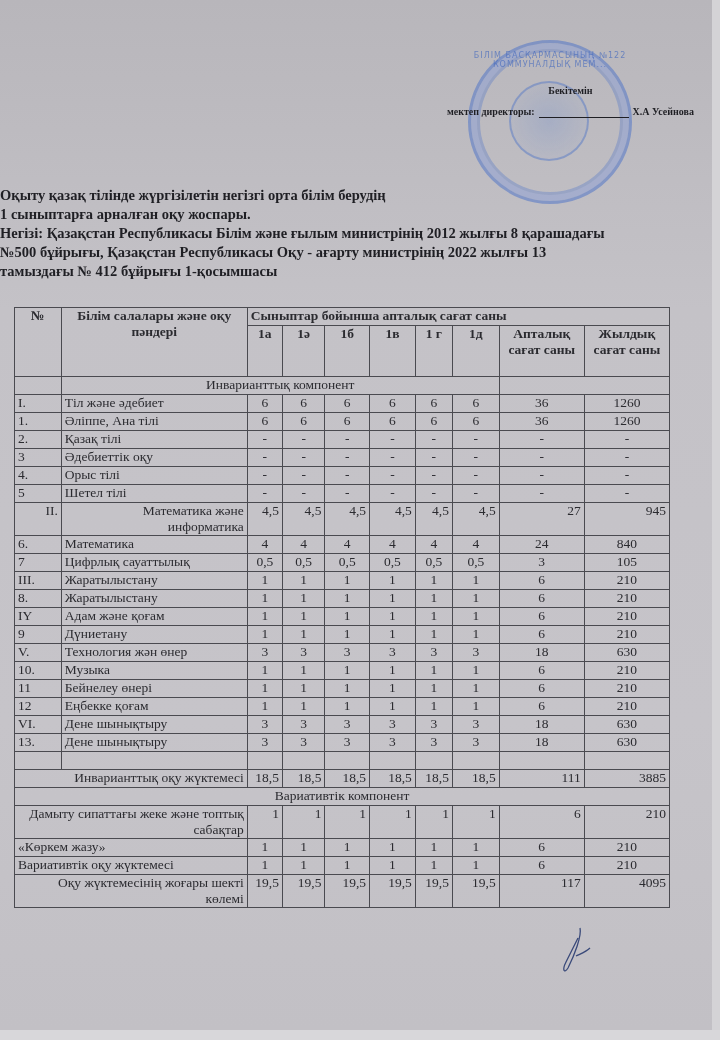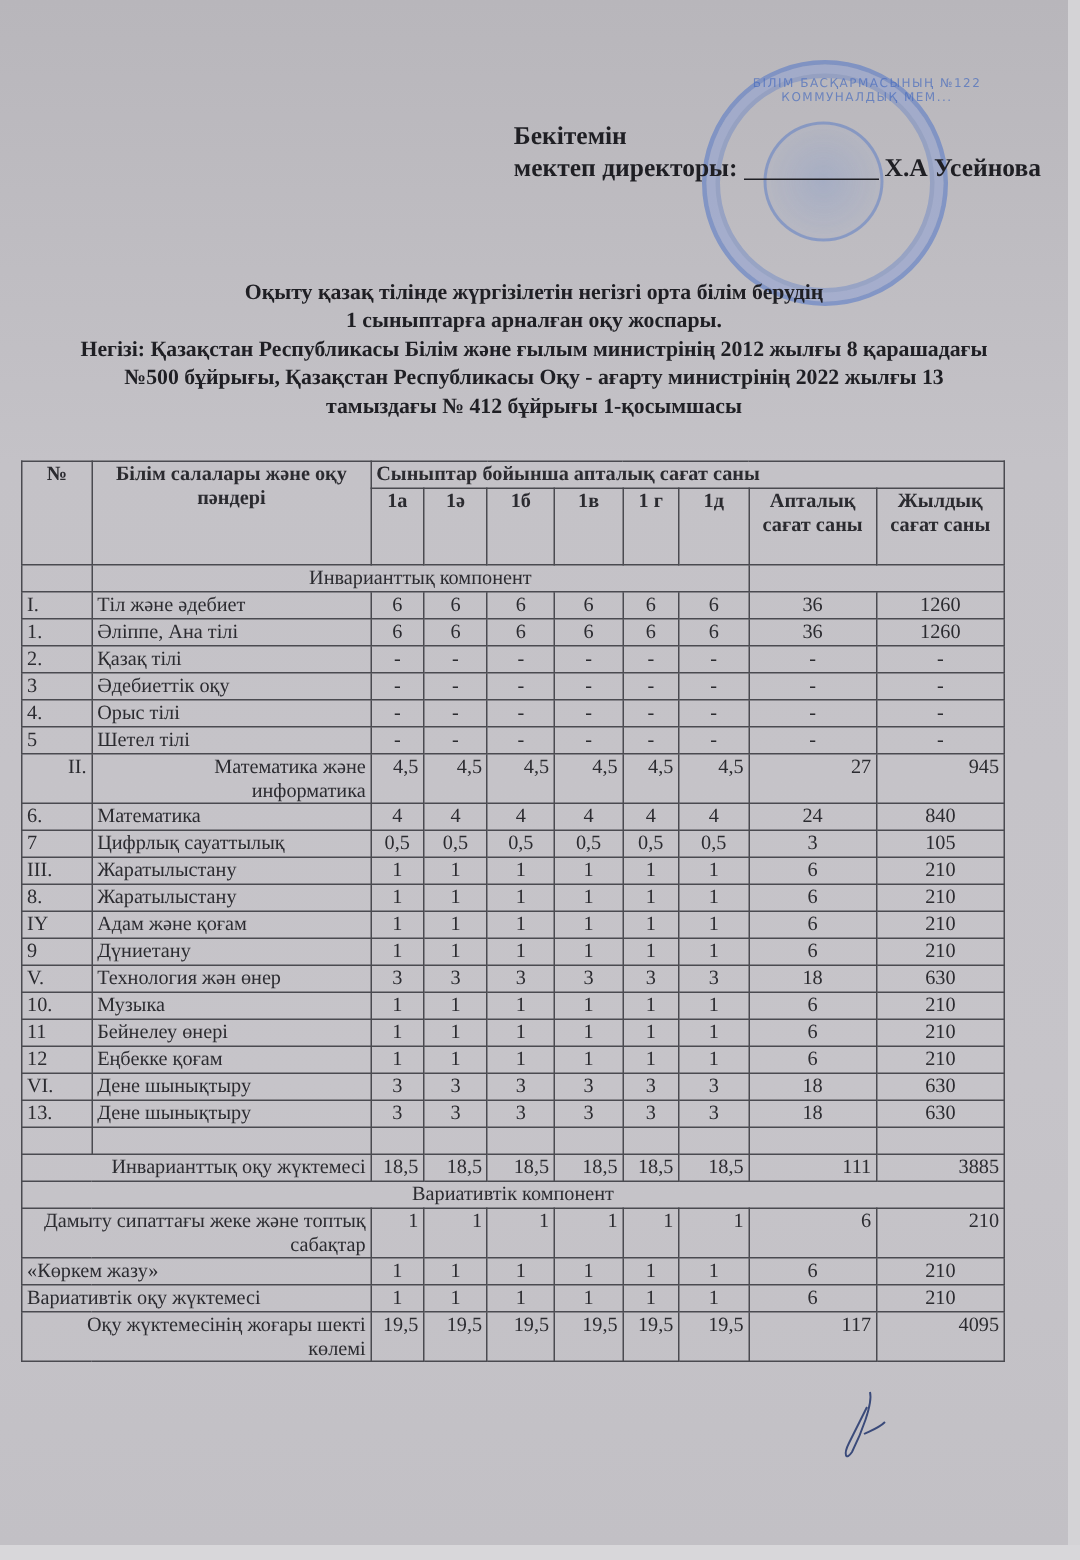--- a/index.html
+++ b/index.html
@@ -16,42 +16,42 @@
   }
   .edge-right {
     position: absolute; right: 0; top: 0; width: 8px; height: 1040px;
     background: #d4d3d6;
   }
   .edge-bottom {
     position: absolute; left: 0; bottom: 0; width: 720px; height: 10px;
     background: #d8d7da;
   }
   .approval {
-    position: absolute; right: 26px; top: 80px; text-align: left;
-    font-weight: bold; font-size: 17px; line-height: 21px; color: #1f1f24;
+    position: absolute; right: 26px; top: 80px; text-align: center;
+    font-weight: bold; font-size: 10px; line-height: 21px; color: #1f1f24;
   }
   .approval .sign-line { display: inline-block; width: 90px; border-bottom: 1px solid #1f1f24; margin: 0 4px; vertical-align: -3px; }
   .stamp {
     position: absolute; left: 468px; top: 40px; width: 158px; height: 158px;
     border-radius: 50%;
     border: 3px solid rgba(70,110,200,0.55);
     box-shadow: inset 0 0 0 6px rgba(200,205,230,0.25), inset 0 0 0 9px rgba(70,110,200,0.35);
     opacity: 0.9;
   }
   .stamp .inner {
     position: absolute; left: 38px; top: 38px; width: 76px; height: 76px; border-radius: 50%;
     border: 2px solid rgba(70,110,200,0.45);
     background: radial-gradient(circle, rgba(90,130,210,0.25) 0%, rgba(90,130,210,0.08) 70%);
   }
   .stamp .ring-text {
     position: absolute; left: 0; top: 8px; width: 100%; text-align: center;
-    font-family: "DejaVu Sans", sans-serif; font-size: 8px; color: rgba(60,100,190,0.7); letter-spacing: 1px; margin-left: 28px;
+    font-family: "DejaVu Sans", sans-serif; font-size: 8px; color: rgba(60,100,190,0.7); letter-spacing: 1px;
   }
   .title-block {
-    position: absolute; left: 0; top: 186px; width: 712px; text-align: center;
+    position: absolute; left: 0; top: 186px; width: 712px; text-align: left;
     font-weight: bold; font-size: 14.5px; line-height: 19px; color: #1f1f24;
   }
   .title-block .line { display: block; }
   table.plan {
     position: absolute; left: 14px; top: 307px; width: 656px;
     border-collapse: collapse; table-layout: fixed;
     font-size: 13.5px; color: #2b2b30;
   }
   table.plan td, table.plan th {
     border: 1px solid #4a4a50; padding: 0 3px; height: 17px; line-height: 16px;

